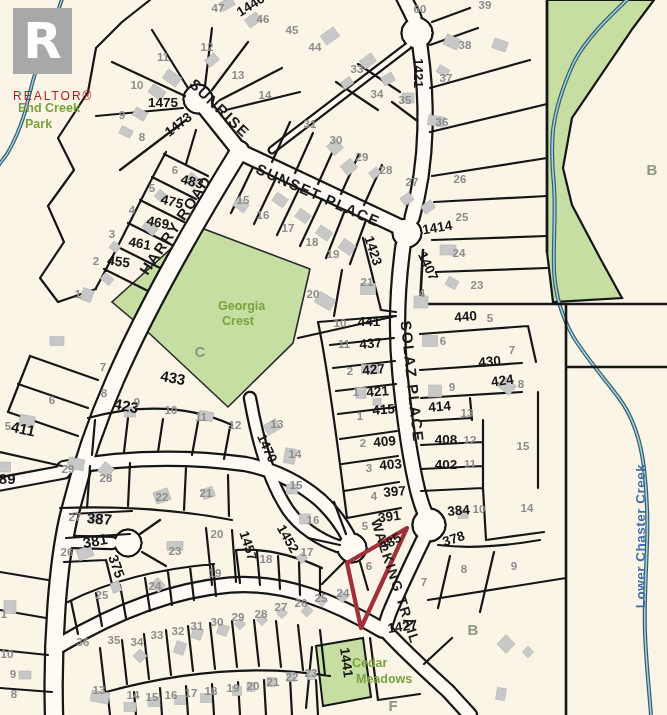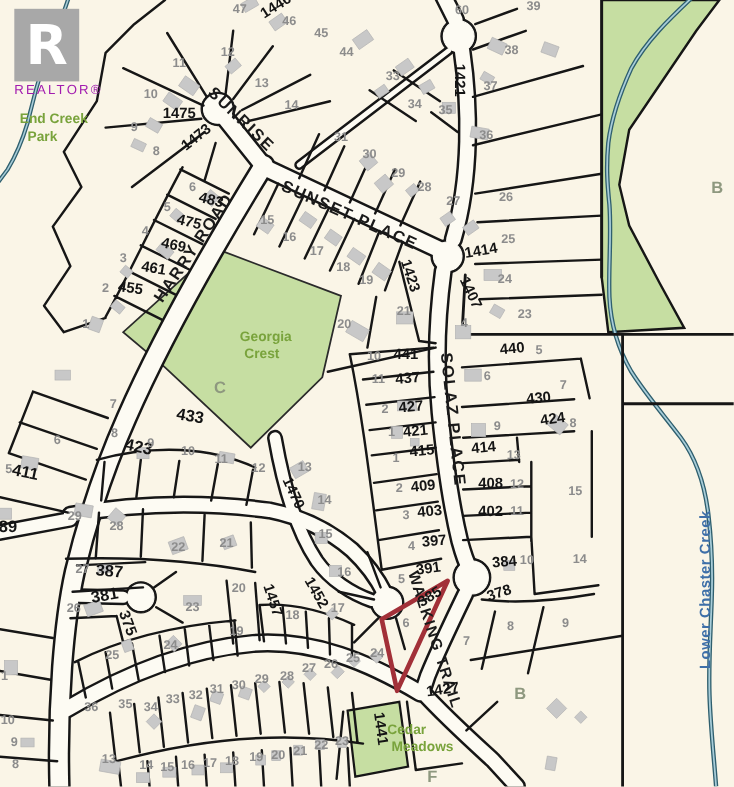--- a/index.html
+++ b/index.html
@@ -11,21 +11,21 @@
   .k-lot{fill:#8c8c8c;font-size:11.5px;}
   .k-street{fill:#1a1a1a;font-size:15px;letter-spacing:1.5px;}
   .k-green{fill:#79a33c;font-size:12.5px;}
   .k-blue{fill:#3e6fa8;font-size:13.5px;letter-spacing:.5px;}
   .k-sec{fill:#8e987f;font-size:15px;}
   .bld{fill:#c8c8c8;stroke:#b2b2b2;stroke-width:.6;}
   
   #logo{position:absolute;left:13px;top:8px;width:62px;}
   #logo .box{width:59px;height:66px;background:#a8a8a8;display:flex;align-items:center;justify-content:center;}
   #logo .box span{color:#ffffff;font-weight:bold;font-size:50px;line-height:1;font-family:"DejaVu Sans",sans-serif;}
-  #logo .word{margin-top:0;color:#a21caf;font-size:12px;letter-spacing:2px;white-space:nowrap;font-family:"Liberation Sans",sans-serif;}
+  #logo .word{margin-top:15px;color:#b91c1c;font-size:12px;letter-spacing:2px;white-space:nowrap;font-family:"Liberation Sans",sans-serif;}
 </style>
 </head>
 <body>
 
 <div id="stage">
 <svg id="map" width="667" height="715" viewBox="0 0 667 715">
 
   <rect x="0" y="0" width="667" height="715" fill="#faf5e7"></rect>
 
   <g>

